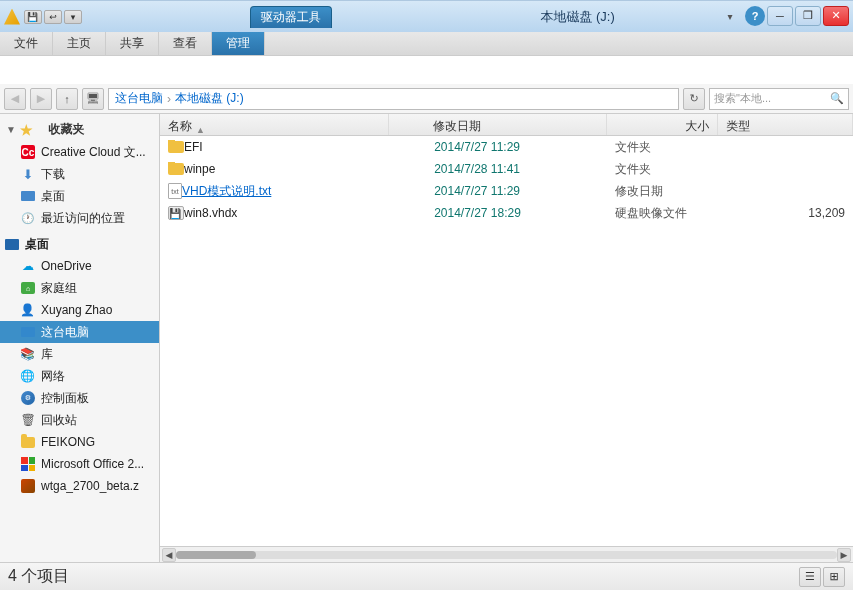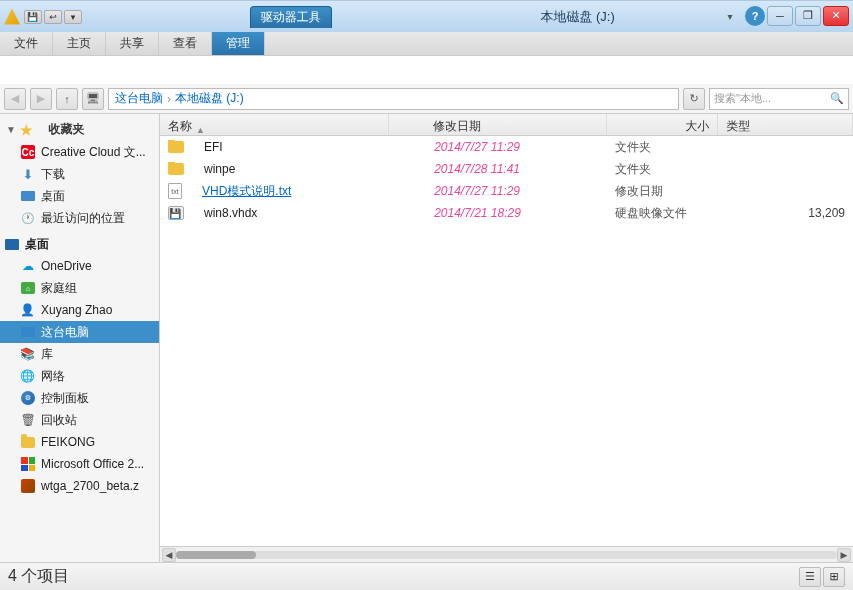--- a/index.html
+++ b/index.html
@@ -259,22 +259,22 @@
       height: 22px;
       padding: 0 4px;
       cursor: pointer;
     }
     .file-cell {
       display: flex; align-items: center;
       padding: 0 4px;
       font-size: 12px; color: #222;
       overflow: hidden; white-space: nowrap; text-overflow: ellipsis;
     }
-    .file-cell.col-name { flex: 1.8; gap: 20px; }
-    .file-cell.col-date { flex: 1.4; color: #ec4899; font-style: italic; }
+    .file-cell.col-name { flex: 1.8; gap: 0; }
+    .file-cell.col-date { flex: 1.4; color: #0f766e; }
     .file-cell.col-type { flex: 1; color: #555; }
     .file-cell.col-size { flex: 0.8; justify-content: flex-end; color: #404040; }
 
     .file-icon-folder { width: 16px; height: 12px; background: #f0c040; border-radius: 0 2px 2px 2px; position:relative; flex-shrink:0; }
     .file-icon-folder::before { content:''; position:absolute; top:-4px; left:0; width:7px; height:4px; background:#f0c040; border-radius:2px 2px 0 0; }
     .file-icon-txt { width: 14px; height: 16px; background: #fff; border: 1px solid #aaa; border-radius: 1px; position:relative; flex-shrink:0; font-size:7px; color:#666; display:flex; align-items:center; justify-content:center; }
     .file-icon-vhd { width: 16px; height: 14px; background: #eee; border: 1px solid #aaa; border-radius: 2px; flex-shrink:0; position:relative; display:flex; align-items:center; justify-content:center; }
     .file-icon-vhd::before { content:'💾'; font-size:10px; }
 
     
@@ -543,21 +543,21 @@
         </div>
         <div class="file-cell col-date">2014/7/27 11:29</div>
         <div class="file-cell col-type">修改日期</div>
         <div class="file-cell col-size"></div>
       </div>
       <div class="file-row">
         <div class="file-cell col-name">
           <div class="file-icon-vhd"></div>
           <span>win8.vhdx</span>
         </div>
-        <div class="file-cell col-date">2014/7/21 18:29</div>
+        <div class="file-cell col-date">2014/7/27 18:29</div>
         <div class="file-cell col-type">硬盘映像文件</div>
         <div class="file-cell col-size">13,209</div>
       </div>
     </div>
 
     <div class="horizontal-scroll">
       <div class="scroll-arrow">◀</div>
       <div class="h-scroll-track">
         <div class="h-scroll-thumb"></div>
       </div>

